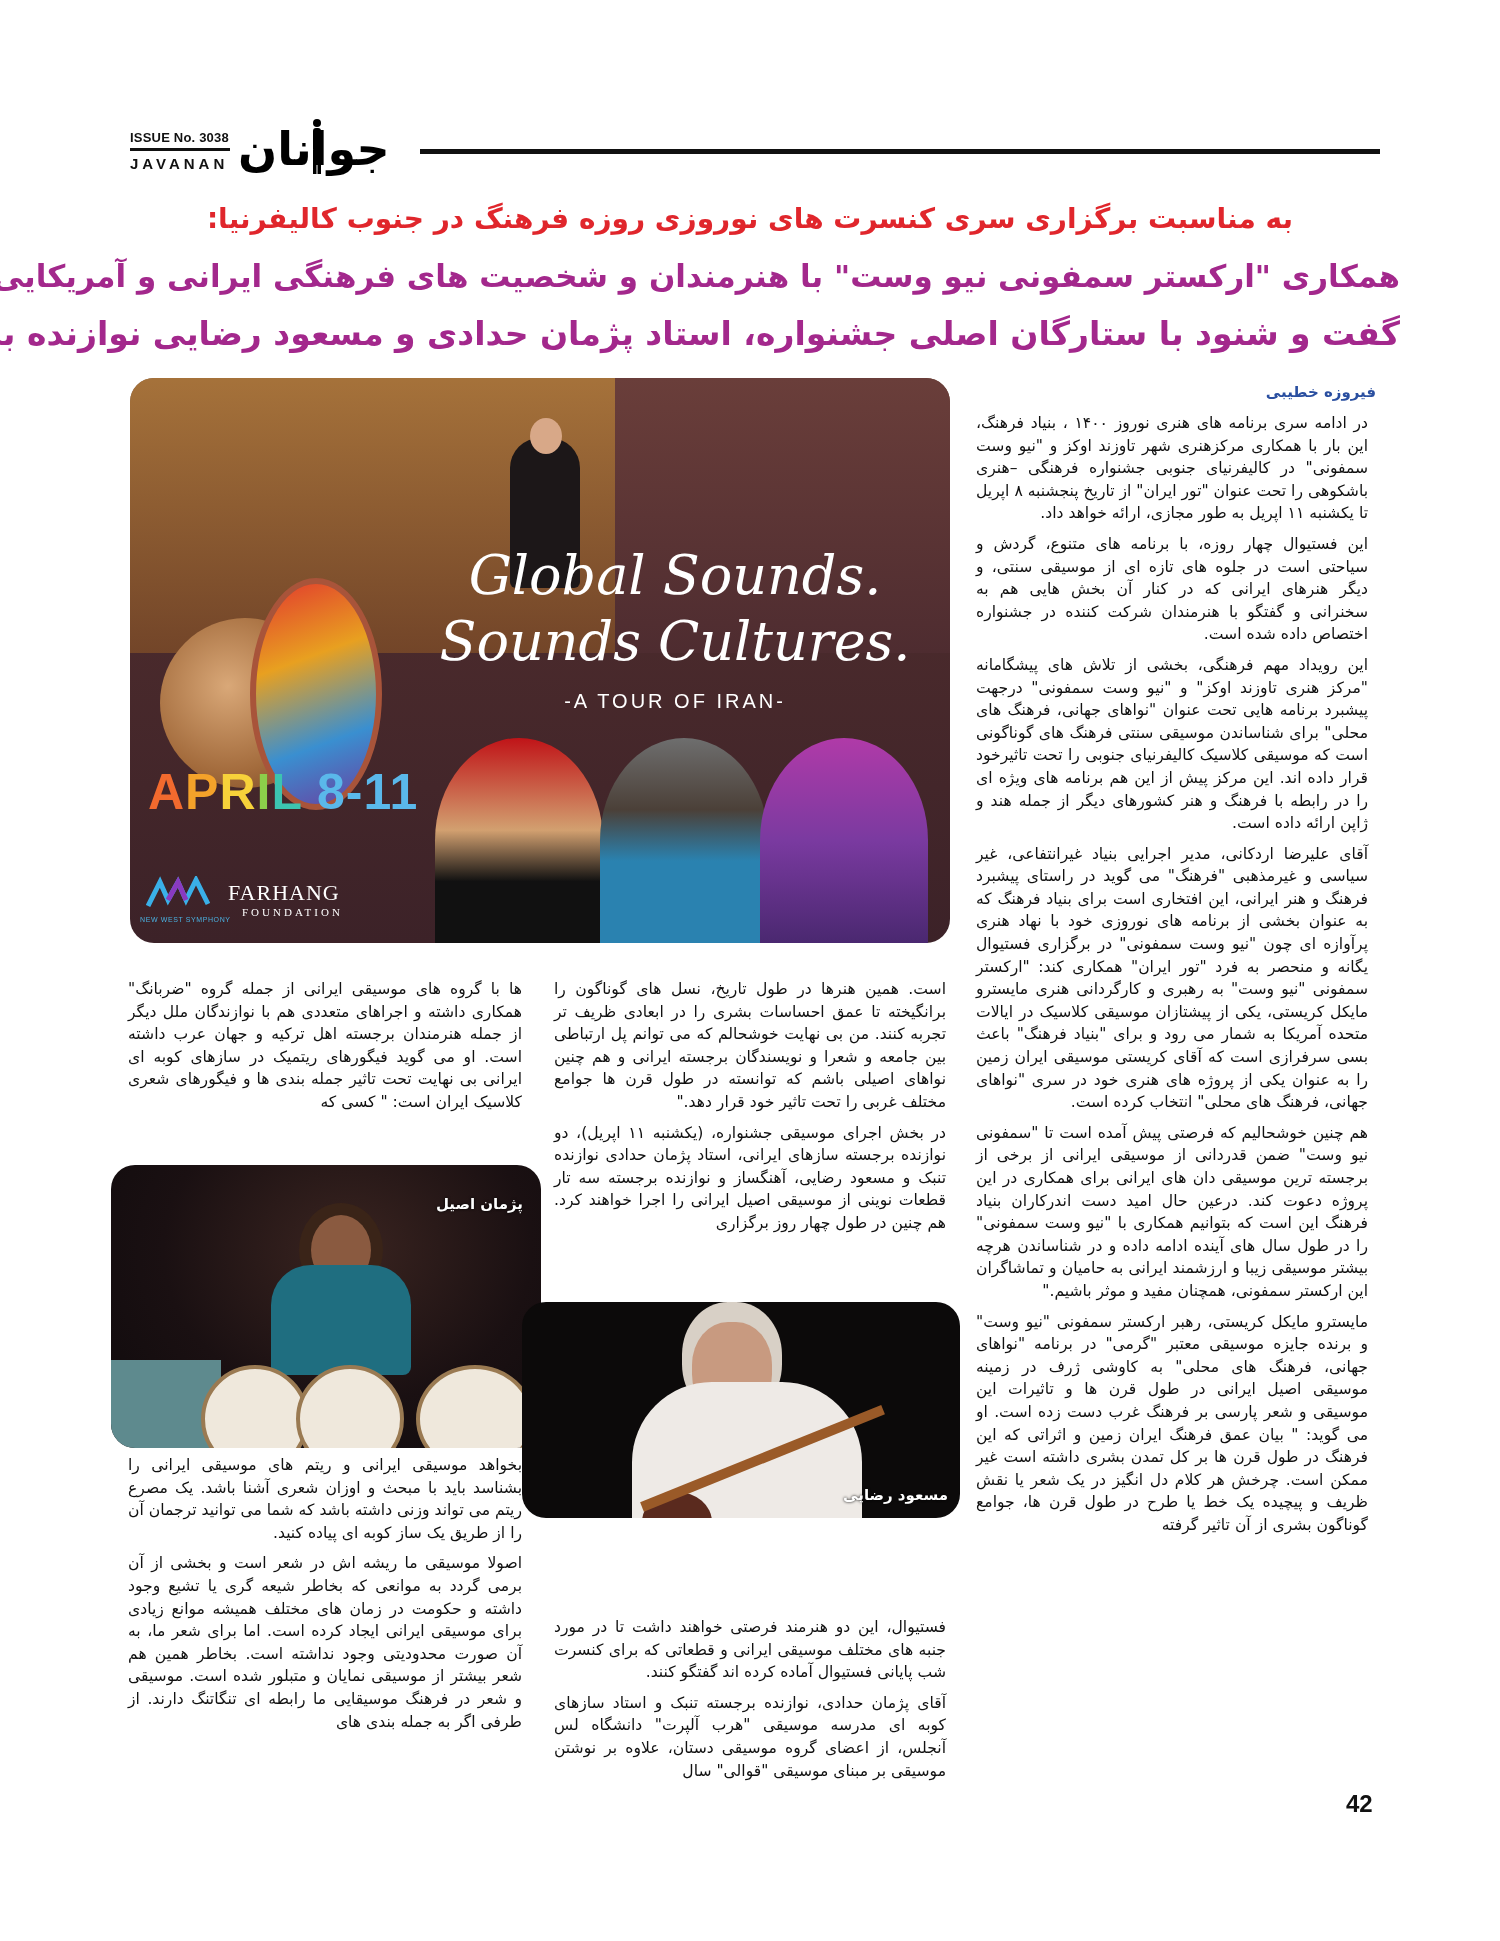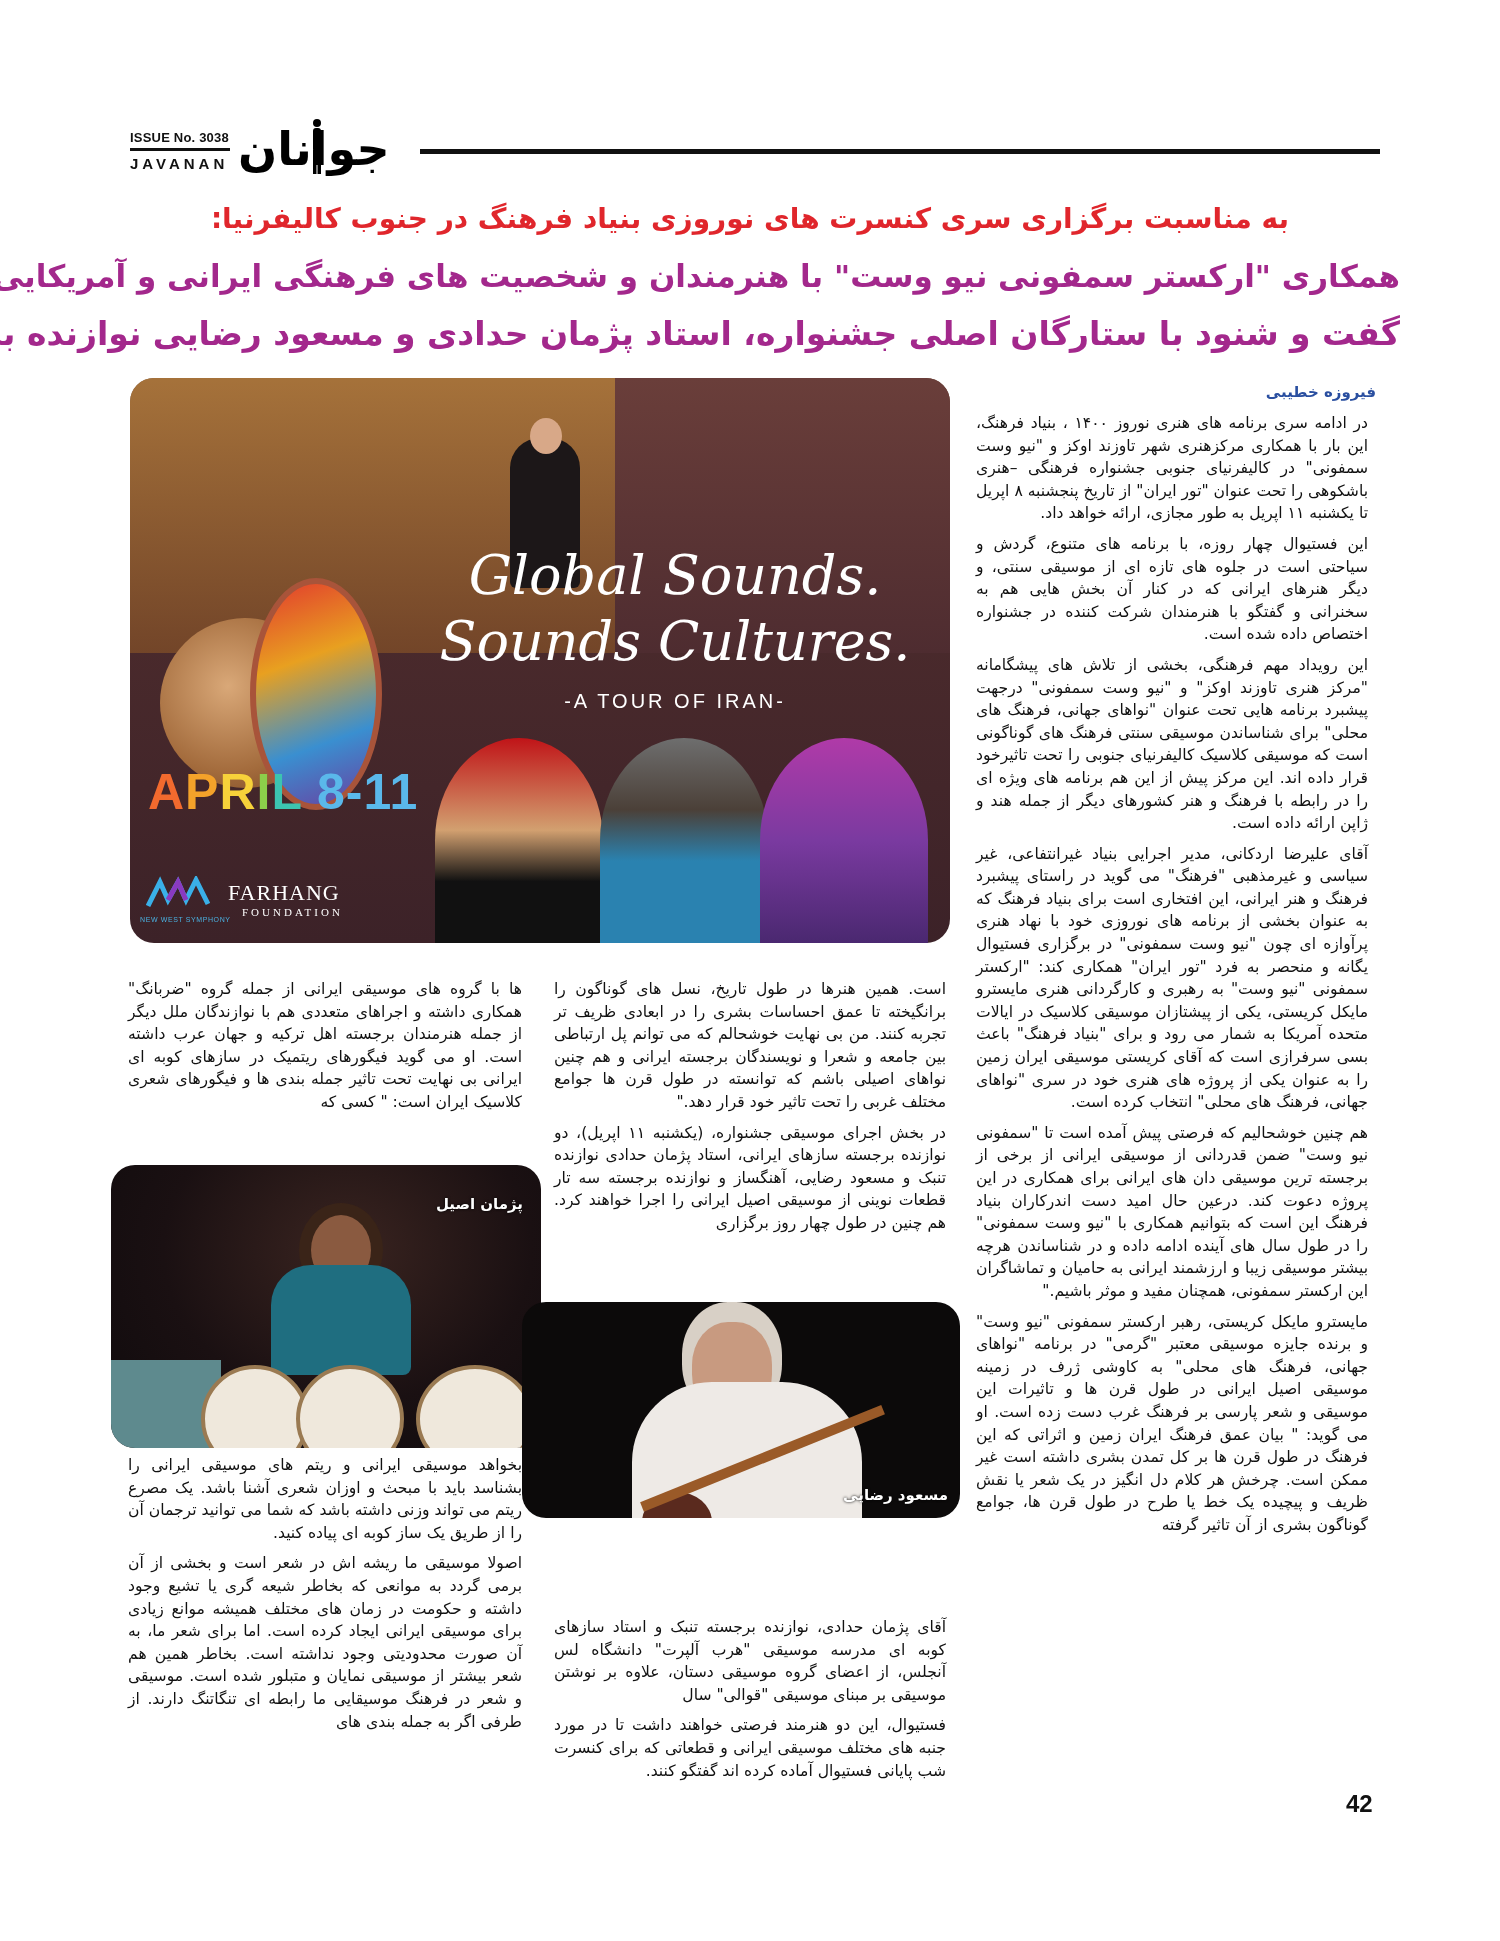--- a/index.html
+++ b/index.html
@@ -91,21 +91,21 @@
   <svg class="logo-figure" viewBox="0 0 14 58">
     <circle cx="7" cy="5" r="4" fill="#000"></circle>
     <rect x="3" y="10" width="8" height="24" rx="3" fill="#000"></rect>
     <rect x="3" y="32" width="3.5" height="24" fill="#000"></rect>
     <rect x="7.5" y="32" width="3.5" height="24" fill="#000"></rect>
   </svg>
   <div class="mast-rule"></div>
 </header>
 
 <section class="headlines">
-  <div class="hl hl-1">به مناسبت برگزاری سری کنسرت های نوروزی بنیاد فرهنگ در جنوب کالیفرنیا:</div>
+  <div class="hl hl-1">به مناسبت برگزاری سری کنسرت های نوروزی روزه فرهنگ در جنوب کالیفرنیا:</div>
   <div class="hl hl-2">همکاری "ارکستر سمفونی نیو وست" با هنرمندان و شخصیت های فرهنگی ایرانی و آمریکایی در جشنواره ۴ روزه "تور ایران"</div>
   <div class="hl hl-3">گفت و شنود با ستارگان اصلی جشنواره، استاد پژمان حدادی و مسعود رضایی نوازنده برجسته سه تار</div>
 </section>
 
 <figure class="photo poster" style="margin:0;">
   <div class="poster-stage"></div>
   <div class="poster-stage-r"></div>
   <div class="poster-conductor"></div>
   <div class="poster-conductor-head"></div>
   <div class="poster-drum">
@@ -170,17 +170,17 @@
   <div class="rz-tar"></div>
   <div class="photo-caption cap-rezaei">مسعود رضایی</div>
 </figure>
 
 <div class="col col-left-bottom">
   <p>بخواهد موسیقی ایرانی و ریتم های موسیقی ایرانی را بشناسد باید با مبحث و اوزان شعری آشنا باشد. یک مصرع ریتم می تواند وزنی داشته باشد که شما می توانید ترجمان آن را از طریق یک ساز کوبه ای پیاده کنید.</p>
   <p>اصولا موسیقی ما ریشه اش در شعر است و بخشی از آن برمی گردد به موانعی که بخاطر شیعه گری یا تشیع وجود داشته و حکومت در زمان های مختلف همیشه موانع زیادی برای موسیقی ایرانی ایجاد کرده است. اما برای شعر ما، به آن صورت محدودیتی وجود نداشته است. بخاطر همین هم شعر بیشتر از موسیقی نمایان و متبلور شده است. موسیقی و شعر در فرهنگ موسیقایی ما رابطه ای تنگاتنگ دارند. از طرفی اگر به جمله بندی های</p>
 </div>
 
 <div class="col col-mid-bottom">
+  <p>فستیوال، این دو هنرمند فرصتی خواهند داشت تا در مورد جنبه های مختلف موسیقی ایرانی و قطعاتی که برای کنسرت شب پایانی فستیوال آماده کرده اند گفتگو کنند.</p>
   <p>آقای پژمان حدادی، نوازنده برجسته تنبک و استاد سازهای کوبه ای مدرسه موسیقی "هرب آلپرت" دانشگاه لس آنجلس، از اعضای گروه موسیقی دستان، علاوه بر نوشتن موسیقی بر مبنای موسیقی "قوالی" سال</p>
-  <p>فستیوال، این دو هنرمند فرصتی خواهند داشت تا در مورد جنبه های مختلف موسیقی ایرانی و قطعاتی که برای کنسرت شب پایانی فستیوال آماده کرده اند گفتگو کنند.</p>
 </div>
 
 <div class="page-num">42</div>
 
 </body></html>

